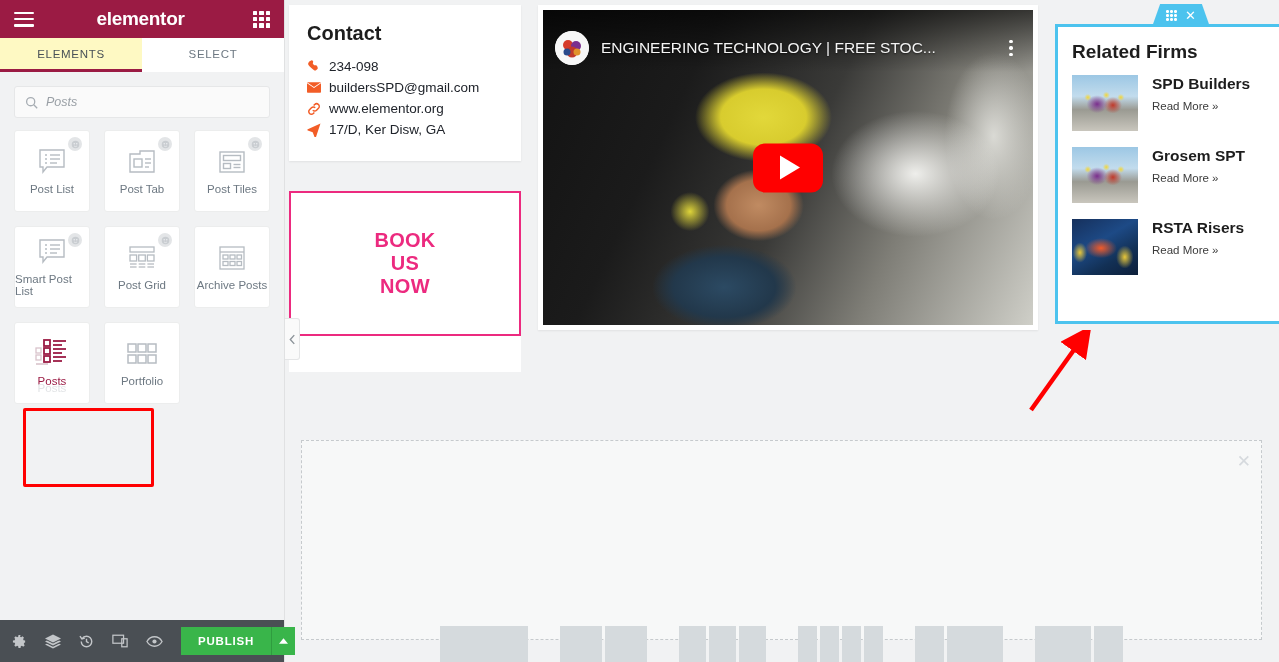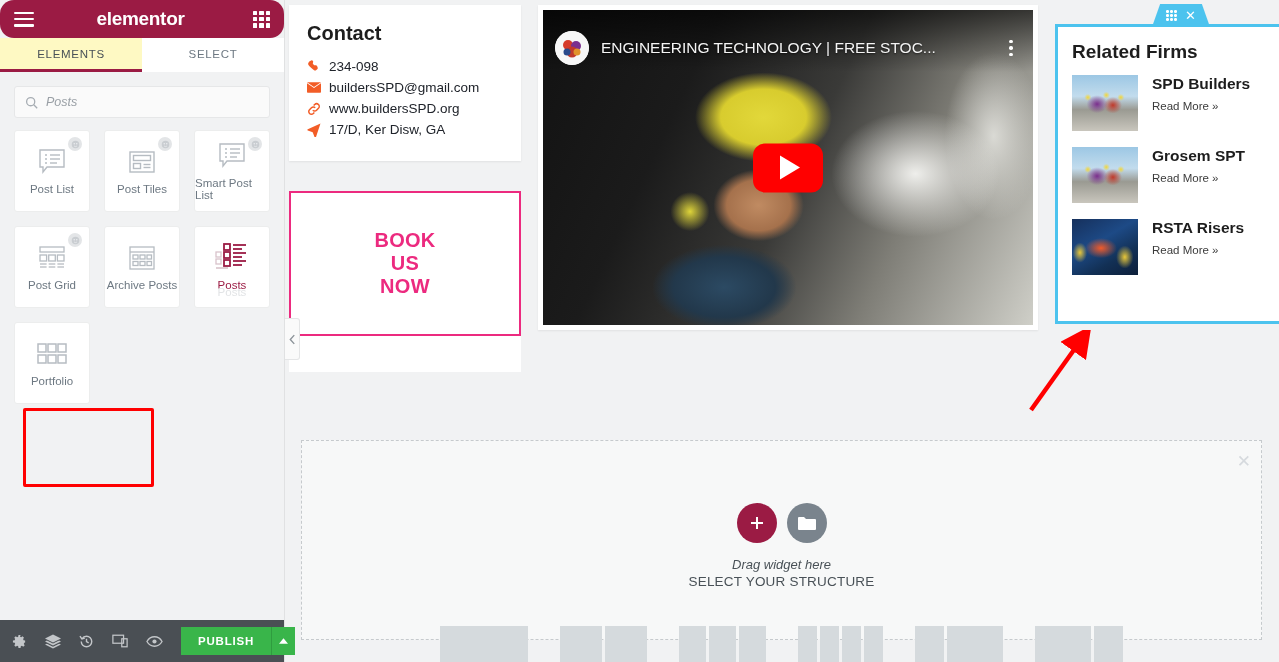--- a/index.html
+++ b/index.html
@@ -11,21 +11,21 @@
   .app { position: relative; width: 1279px; height: 662px; display: flex; }
 
   
   .sidebar {
     width: 285px; height: 662px; background: #f1f2f3;
     display: flex; flex-direction: column; position: relative; z-index: 40;
     border-right: 1px solid #e0e1e2;
   }
   .side-header {
     height: 38px; background: #9b1b44; display: flex; align-items: center;
-    justify-content: space-between; padding: 0 14px; flex: 0 0 38px; border-radius: 14px;
+    justify-content: space-between; padding: 0 14px; flex: 0 0 38px;
   }
   .hamburger { width: 20px; height: 15px; display: flex; flex-direction: column;
     justify-content: space-between; cursor: pointer; }
   .hamburger i { display: block; height: 2.5px; background: #fff; border-radius: 1px; }
   .brand { color: #fff; font-size: 19px; font-weight: bold; letter-spacing: -0.3px;
     flex: 1; text-align: center; margin-left: -6px; }
   .apps-grid { width: 17px; height: 17px; display: grid;
     grid-template-columns: repeat(3, 1fr); grid-template-rows: repeat(3, 1fr); gap: 2px; cursor: pointer; }
   .apps-grid i { background: #fff; border-radius: 0.5px; }
 
@@ -243,20 +243,40 @@
               <line x1="13" y1="7" x2="23" y2="7"></line>
             <line x1="8" y1="11" x2="10" y2="11"></line>
               <line x1="13" y1="11" x2="23" y2="11"></line>
             <line x1="8" y1="15" x2="10" y2="15"></line>
               <line x1="13" y1="15" x2="20" y2="15"></line>
           </svg>
         </div>
         <div class="wlabel">Post List</div>
       </div>
 
+      <div class="widget">
+        <div class="pro-badge">
+          <svg width="9" height="9" viewBox="0 0 12 12">
+              <circle cx="6" cy="6" r="5" fill="#c9cdd1"></circle>
+              <circle cx="4.3" cy="5" r="1" fill="#eceef0"></circle>
+              <circle cx="7.7" cy="5" r="1" fill="#eceef0"></circle>
+              <path d="M4 8 Q6 9.6 8 8" stroke="#eceef0" stroke-width="1" fill="none"></path>
+            </svg>
+        </div>
+        <div class="wicon">
+          <svg width="30" height="26" viewBox="0 0 30 26" fill="none" stroke="currentColor" stroke-width="1.4">
+            <path d="M3 5h10V2h14v21H3z"></path>
+            <rect x="7" y="10" width="8" height="8"></rect>
+            <line x1="18" y1="10" x2="24" y2="10"></line>
+              <line x1="18" y1="14" x2="24" y2="14"></line>
+              <line x1="18" y1="18" x2="22" y2="18"></line>
+          </svg>
+        </div>
+        <div class="wlabel">Post Tab</div>
+      </div>
 
       <div class="widget">
         <div class="pro-badge">
           <svg width="9" height="9" viewBox="0 0 12 12">
               <circle cx="6" cy="6" r="5" fill="#c9cdd1"></circle>
               <circle cx="4.3" cy="5" r="1" fill="#eceef0"></circle>
               <circle cx="7.7" cy="5" r="1" fill="#eceef0"></circle>
               <path d="M4 8 Q6 9.6 8 8" stroke="#eceef0" stroke-width="1" fill="none"></path>
             </svg>
         </div>
@@ -449,21 +469,21 @@
         <div class="ctxt">buildersSPD@gmail.com</div>
       </div>
 
       <div class="contact-row">
         <div class="cic">
           <svg width="14" height="14" viewBox="0 0 16 16" fill="none" stroke="currentColor" stroke-width="1.7">
               <path d="M6.6 9.4a3 3 0 004.3 0l2.2-2.2a3 3 0 00-4.3-4.3L7.6 4.1"></path>
               <path d="M9.4 6.6a3 3 0 00-4.3 0L2.9 8.8a3 3 0 004.3 4.3l1.2-1.2"></path>
             </svg>
         </div>
-        <div class="ctxt">www.buildersSPD.org</div>
+        <div class="ctxt">www.elementor.org</div>
       </div>
 
       <div class="contact-row">
         <div class="cic">
           <svg width="14" height="14" viewBox="0 0 16 16" fill="currentColor">
               <path d="M15.4.6L.9 7c-.7.3-.7 1.2 0 1.5l5.6 2.2 2.2 5.6c.3.7 1.2.7 1.5 0L15.4.6z"></path>
             </svg>
         </div>
         <div class="ctxt">17/D, Ker Disw, GA</div>
       </div>
@@ -554,37 +574,20 @@
       <defs>
         <marker id="ah" markerWidth="7" markerHeight="7" refX="3" refY="3.5" orient="auto">
           <polygon points="0,0 7,3.5 0,7" fill="#ff0000"></polygon>
         </marker>
       </defs>
       <line x1="6" y1="80" x2="56" y2="10" stroke="#ff0000" stroke-width="4.5" marker-end="url(#ah)"></line>
     </svg>
 
     <div class="dropzone">
       <div class="dz-close">✕</div>
-      <div class="dz-center">
-        <div class="dz-buttons">
-          <div class="dz-btn dz-add">
-            <svg width="16" height="16" viewBox="0 0 16 16">
-              <line x1="8" y1="2" x2="8" y2="14" stroke="#fff" stroke-width="2"></line>
-              <line x1="2" y1="8" x2="14" y2="8" stroke="#fff" stroke-width="2"></line>
-            </svg>
-          </div>
-          <div class="dz-btn dz-folder">
-            <svg width="18" height="15" viewBox="0 0 18 15">
-              <path d="M0 2a1 1 0 011-1h5l2 2h9a1 1 0 011 1v9a1 1 0 01-1 1H1a1 1 0 01-1-1V2z" fill="#fff"></path>
-            </svg>
-          </div>
-        </div>
-        <div class="dz-drag">Drag widget here</div>
-        <div class="dz-select">SELECT YOUR STRUCTURE</div>
-      </div>
 
       <div class="presets">
         <div class="preset">
           <span style="width:88px"></span>
         </div>
         <div class="preset">
           <span style="width:42px"></span>
             <span style="width:42px"></span>
         </div>
         <div class="preset">

